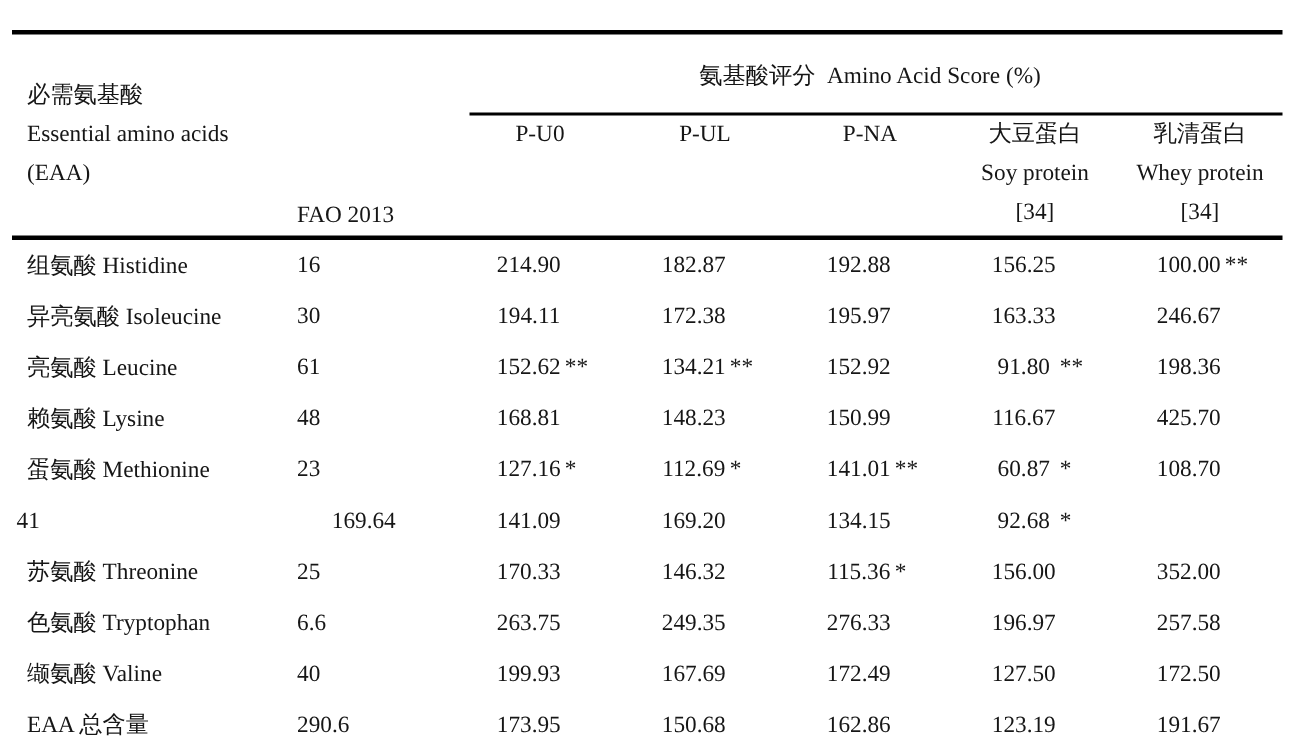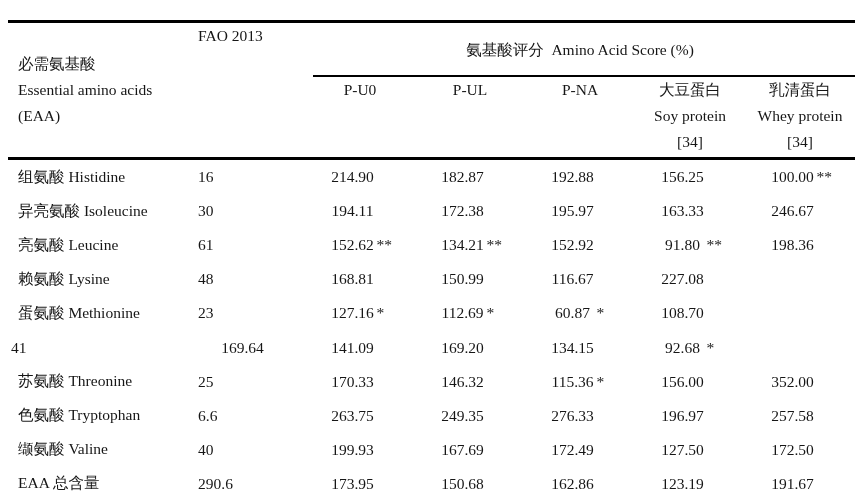--- a/index.html
+++ b/index.html
@@ -38,21 +38,21 @@
     flex-direction: column;
     justify-content: center;
     padding-left: 10px;
     line-height: 26px;
   }
   .h-fao {
     grid-column: 2;
     grid-row: 1 / 3;
     display: flex;
     flex-direction: column;
-    justify-content: flex-start;
+    justify-content: flex-end;
     padding-left: 3px;
     line-height: 26px;
   }
   .h-group {
     grid-column: 3 / 8;
     grid-row: 1;
     position: relative;
     display: flex;
     align-items: center;
     justify-content: center;
@@ -167,30 +167,32 @@
       <div class="cell score"><span class="num">134.21</span><span class="stars">**</span></div>
       <div class="cell score"><span class="num">152.92</span><span class="stars"></span></div>
       <div class="cell score"><span class="num">91.80</span><span class="stars">**</span></div>
       <div class="cell score"><span class="num">198.36</span><span class="stars"></span></div>
     </div>
 
     <div class="row">
       <div class="cell label">赖氨酸 Lysine</div>
       <div class="cell fao">48</div>
       <div class="cell score"><span class="num">168.81</span><span class="stars"></span></div>
+      <div class="cell score"><span class="num">148.23</span><span class="stars"></span></div>
       <div class="cell score"><span class="num">150.99</span><span class="stars"></span></div>
       <div class="cell score"><span class="num">116.67</span><span class="stars"></span></div>
-      <div class="cell score"><span class="num">227.08</span><span class="stars"></span></div>
+      <div class="cell score"><span class="num">425.70</span><span class="stars"></span></div>
     </div>
 
     <div class="row">
       <div class="cell label">蛋氨酸 Methionine</div>
       <div class="cell fao">23</div>
       <div class="cell score"><span class="num">127.16</span><span class="stars">*</span></div>
       <div class="cell score"><span class="num">112.69</span><span class="stars">*</span></div>
+      <div class="cell score"><span class="num">141.01</span><span class="stars">**</span></div>
       <div class="cell score"><span class="num">60.87</span><span class="stars">*</span></div>
       <div class="cell score"><span class="num">108.70</span><span class="stars"></span></div>
     </div>
 
     <div class="row">
       <div class="cell fao">41</div>
       <div class="cell score"><span class="num">169.64</span><span class="stars"></span></div>
       <div class="cell score"><span class="num">141.09</span><span class="stars"></span></div>
       <div class="cell score"><span class="num">169.20</span><span class="stars"></span></div>
       <div class="cell score"><span class="num">134.15</span><span class="stars"></span></div>

